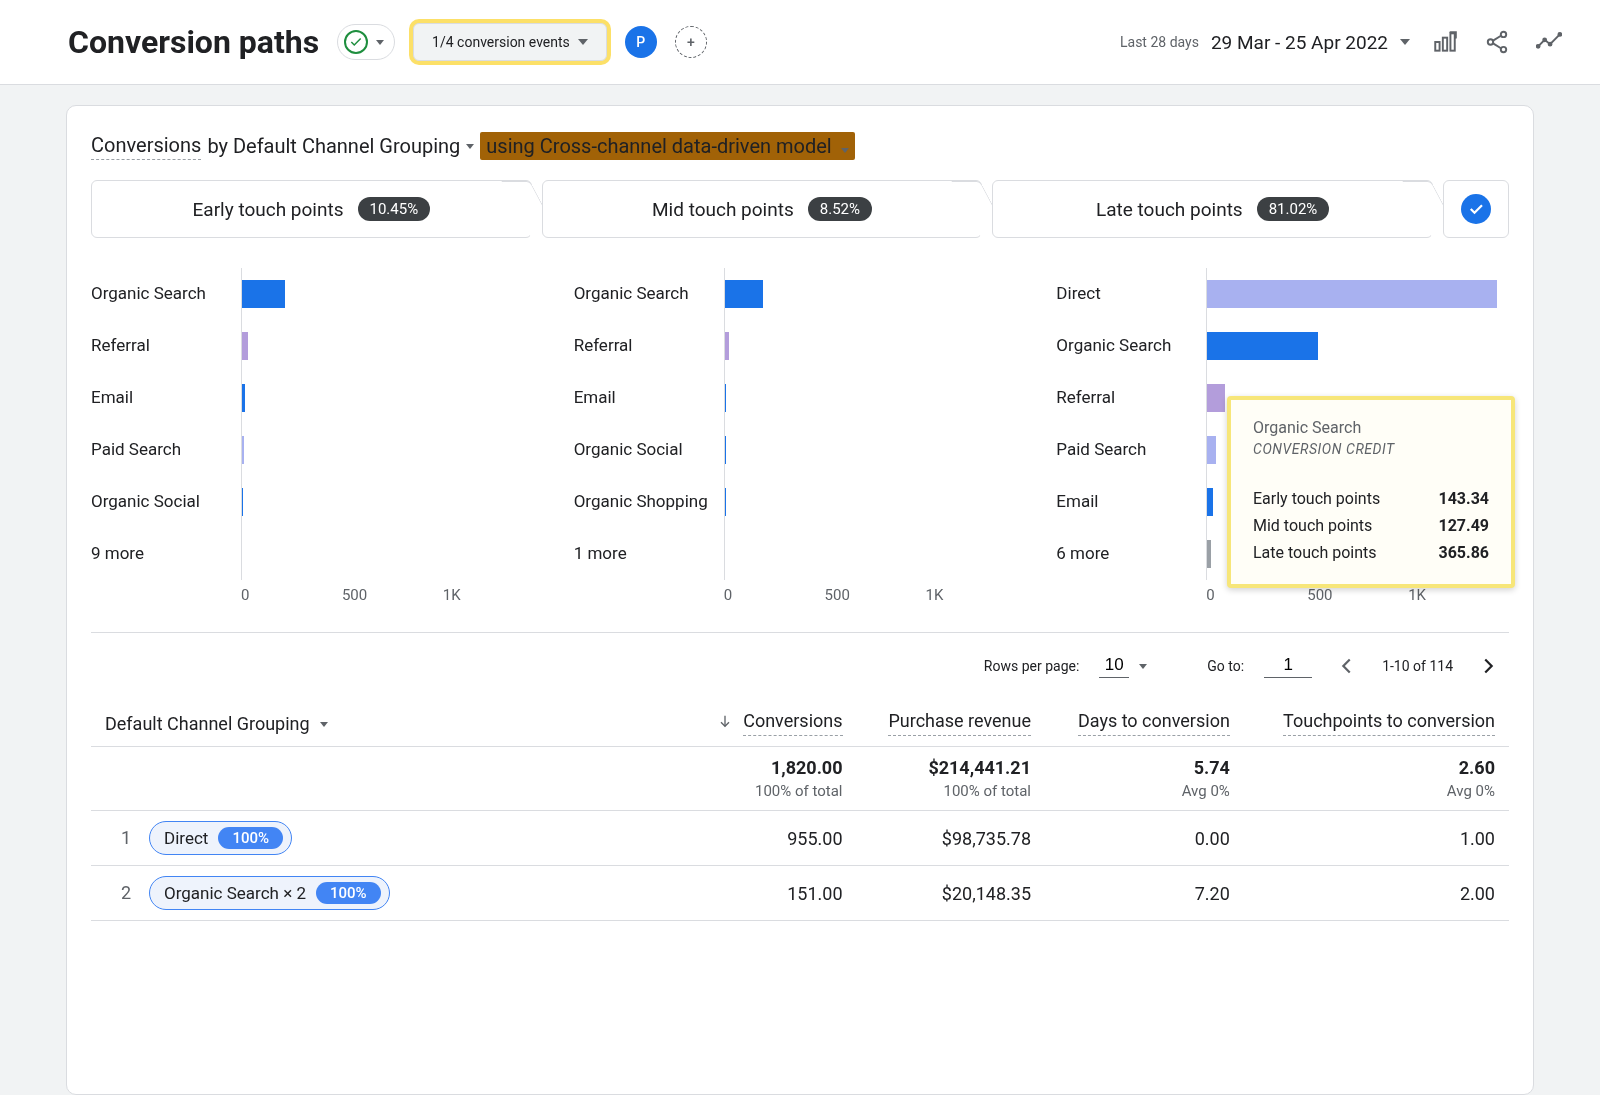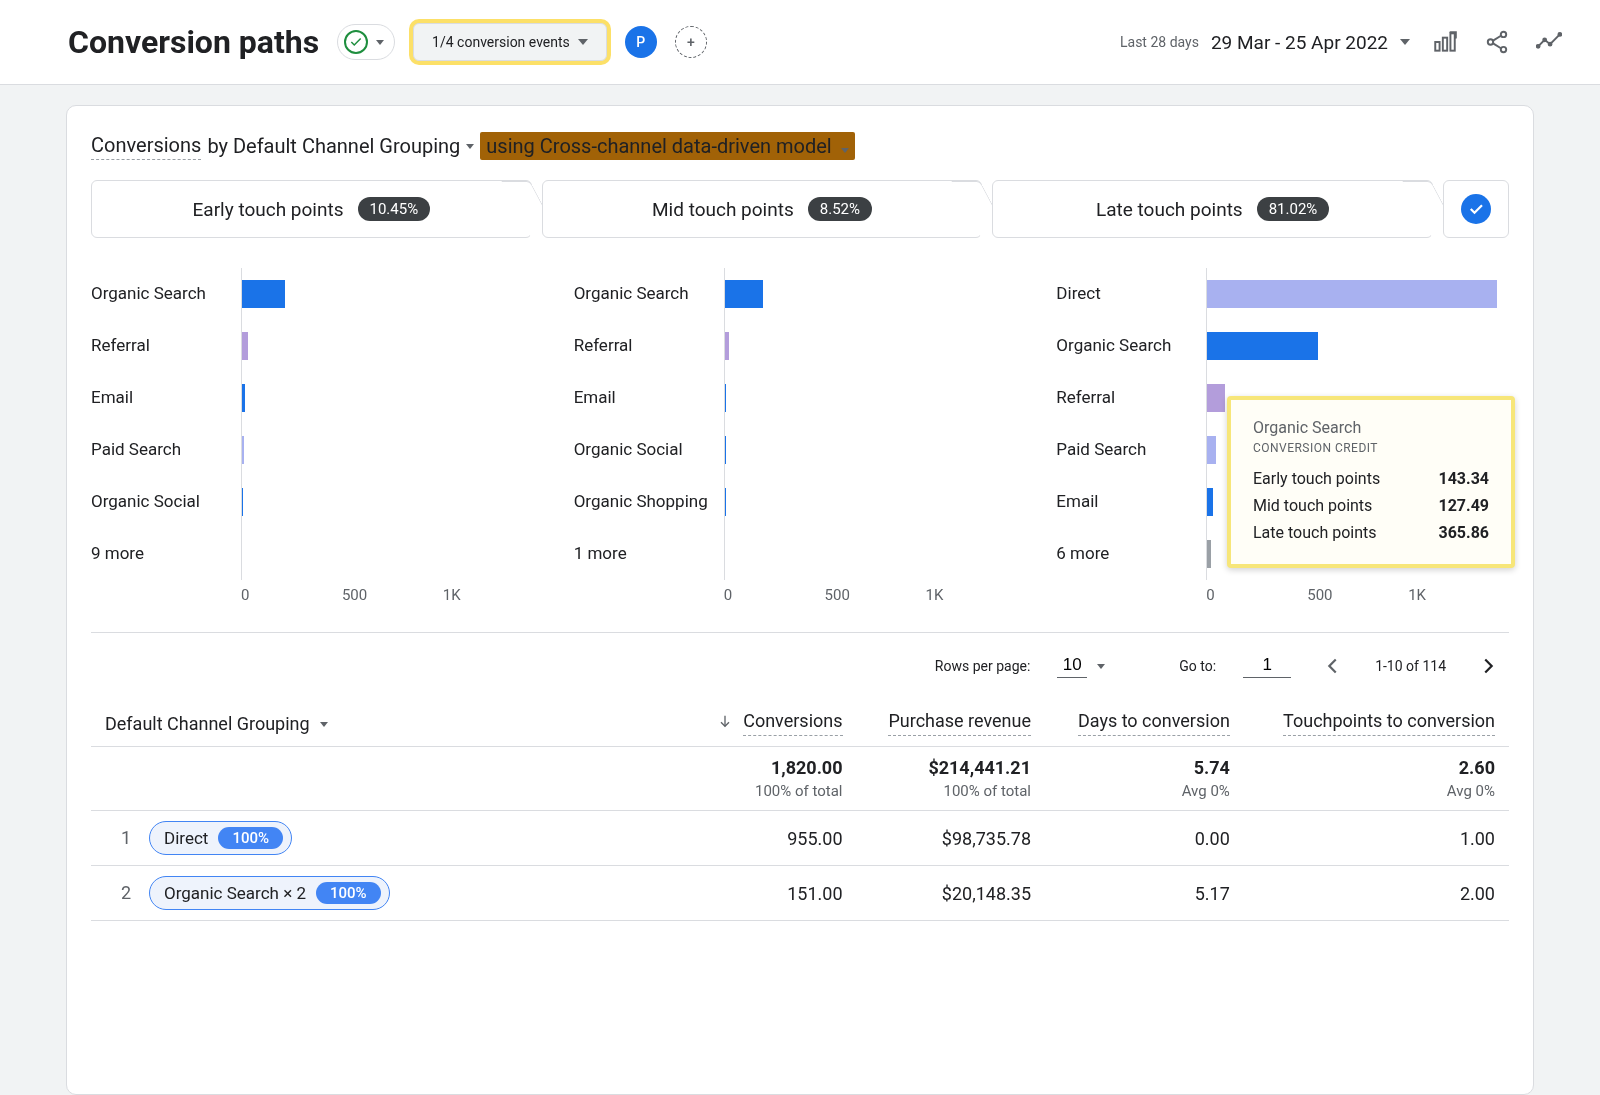--- a/index.html
+++ b/index.html
@@ -84,25 +84,25 @@
   .axis .lab{flex:1;text-align:left;color:var(--muted);font-size:15px;}
   .axis .pad{width:150px;}
   .axis .lab:first-of-type{margin-left:-6px;}
   .tooltip{
     position:absolute; right:-6px; top:128px; width:288px;
     background:#fffef7; border:4px solid #f7e679; border-radius:4px;
     box-shadow:0 2px 6px rgba(0,0,0,.18); padding:18px 22px; z-index:5;
     font-size:16px;
   }
   .tooltip h4{margin:0 0 4px 0;font-weight:400;color:var(--muted);font-size:16px;}
-  .tooltip .sub{color:var(--muted);letter-spacing:.04em;font-size:12px;margin-bottom:10px;}
+  .tooltip .sub{color:var(--muted);letter-spacing:.04em;font-size:14px;margin-bottom:28px;font-style:italic;}
   .tooltip .line{display:flex;justify-content:space-between;padding:4px 0;}
   .tooltip .line b{font-weight:700;}
   
-  .tblctrl{display:flex;align-items:center;gap:27px;justify-content:flex-end;padding:18px 6px;}
+  .tblctrl{display:flex;align-items:center;gap:20px;justify-content:flex-end;padding:18px 6px;}
   .underline-sel{border:none;border-bottom:1px solid var(--muted);background:transparent;font-size:17px;width:48px;text-align:center;padding-bottom:2px;}
   .arrow-btn{width:30px;height:30px;display:flex;align-items:center;justify-content:center;color:var(--muted);cursor:pointer;}
   .arrow-btn svg{width:22px;height:22px;stroke:currentColor;fill:none;stroke-width:2.4;}
   
   table.data{width:100%;border-collapse:collapse;}
   table.data th, table.data td{border-bottom:1px solid var(--border);padding:10px 14px;text-align:right;font-size:18px;}
   table.data th{font-weight:400;color:var(--text);vertical-align:bottom;line-height:1.35;}
   table.data th .dotted{display:inline-block;}
   table.data th.left, table.data td.left{text-align:left;}
   table.data td.left{padding-left:30px;}
@@ -422,21 +422,21 @@
             <td class="left"><span style="display:inline-block;width:28px;color:#5f6368;">1</span><span class="dim-pill">Direct<span class="pct">100%</span></span></td>
             <td>955.00</td>
             <td>$98,735.78</td>
             <td>0.00</td>
             <td>1.00</td>
           </tr>
           <tr>
             <td class="left"><span style="display:inline-block;width:28px;color:#5f6368;">2</span><span class="dim-pill">Organic Search × 2<span class="pct">100%</span></span></td>
             <td>151.00</td>
             <td>$20,148.35</td>
-            <td>5.17</td>
+            <td>7.20</td>
             <td>2.00</td>
           </tr>
         </tbody>
   </table>
 
 </div>
 
 </div>
 
 </body></html>

